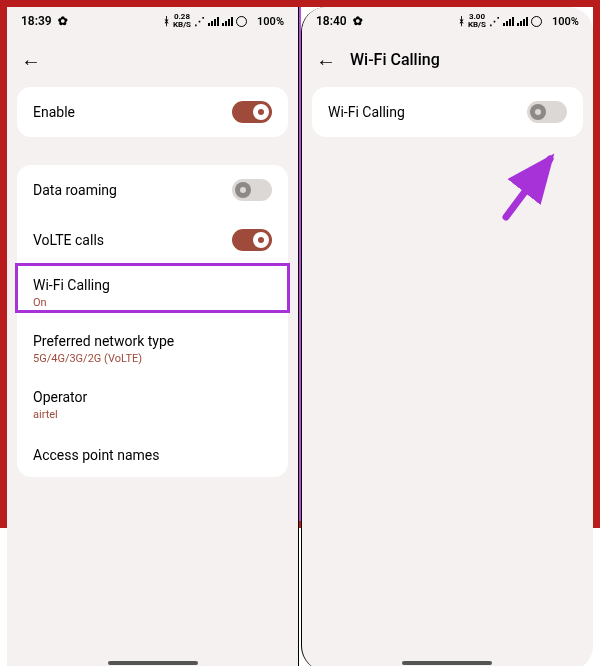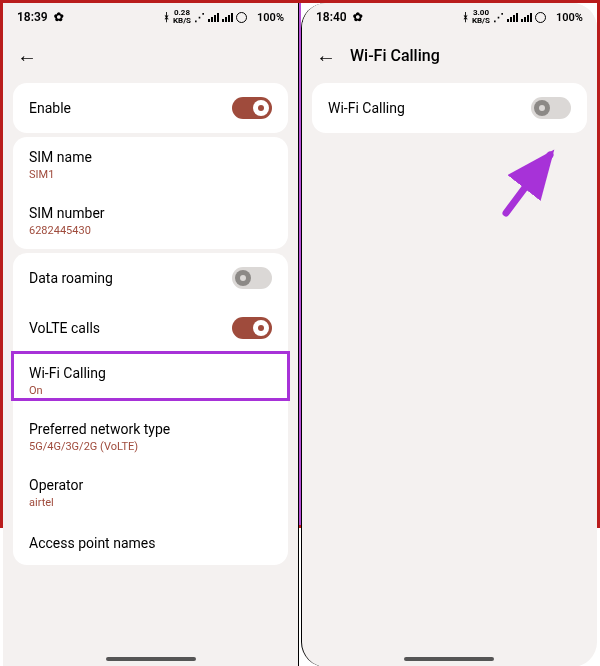--- a/index.html
+++ b/index.html
@@ -7,21 +7,21 @@
     font-family: -apple-system, BlinkMacSystemFont, "Segoe UI", Roboto, sans-serif;
     background: #fff;
     width: 600px;
     height: 666px;
     overflow: hidden;
   }
   .page-wrap {
     display: flex;
     width: 600px;
     height: 528px;
-    border: 3px solid #b91c1c;
+    border: 7px solid #b91c1c;
   }
   .phone {
     width: 298px;
     height: 664px;
     background: #f4f1f0;
     position: relative;
     overflow: hidden;
     border-left: 1px solid #000;
     border-right: 1px solid #000;
   }
@@ -50,21 +50,21 @@
     align-items: center;
     padding: 14px 14px 16px 14px;
     gap: 14px;
   }
   .back-arrow { font-size: 20px; font-weight:400;}
   .header-title { font-size: 16px; font-weight: 500; }
   .content { padding: 0 10px 10px 10px; }
   .card {
     background: #fff;
     border-radius: 14px;
-    margin-bottom: 4px;
+    margin-bottom: 28px;
     overflow: visible;
     position:relative;
   }
   .row {
     display: flex;
     justify-content: space-between;
     align-items: center;
     padding: 14px 16px;
     position:relative;
   }
@@ -166,34 +166,20 @@
     <div class="content">
       <div class="card">
         <div class="row">
           <span class="row-label">Enable</span>
           <div class="toggle on">
               <div class="knob"></div>
             </div>
         </div>
       </div>
 
-      <div class="card">
-        <div class="row pad-sm">
-          <div class="row-col">
-            <span class="row-label">SIM name</span>
-            <span class="row-value">SIM1</span>
-          </div>
-        </div>
-        <div class="row pad-sm">
-          <div class="row-col">
-            <span class="row-label">SIM number</span>
-            <span class="row-value">6282445430</span>
-          </div>
-        </div>
-      </div>
 
       <div class="card" style="position:relative;">
         <div class="row">
           <span class="row-label">Data roaming</span>
           <div class="toggle off">
               <div class="knob"></div>
             </div>
         </div>
         <div class="row">
           <span class="row-label">VoLTE calls</span>

